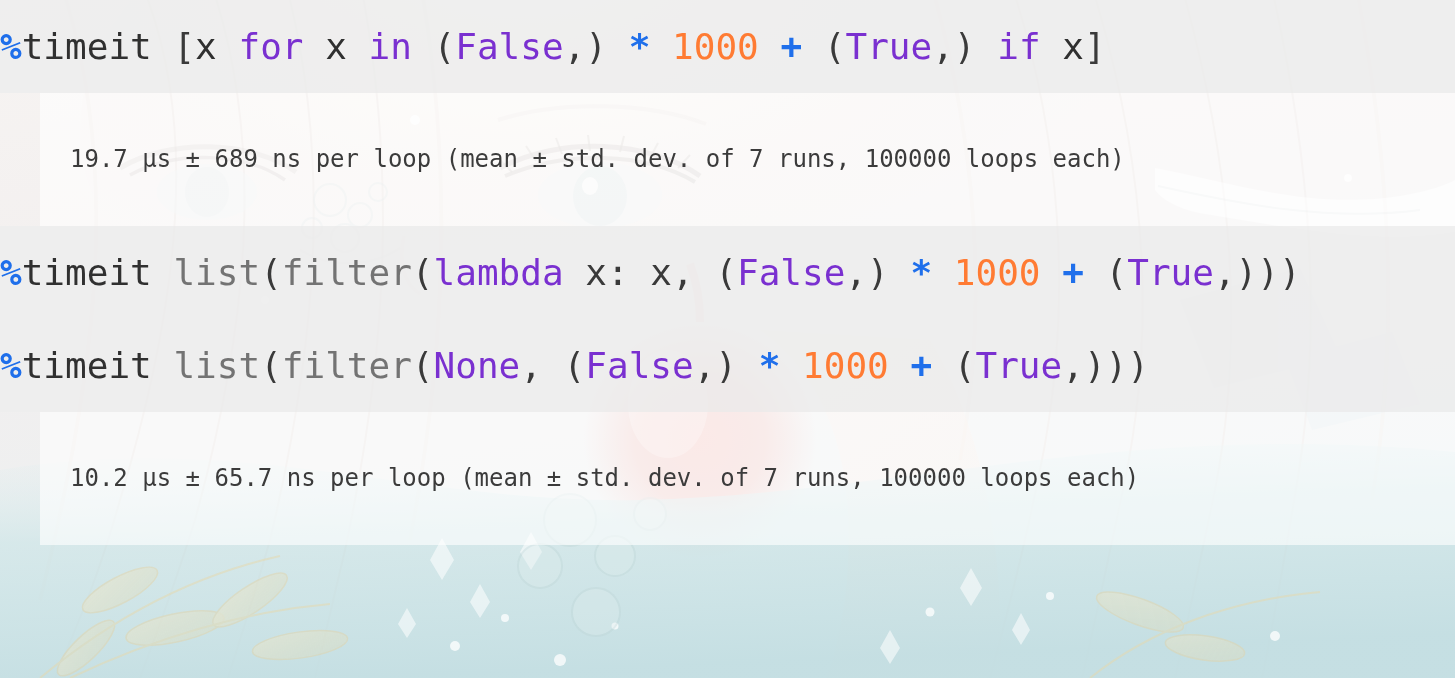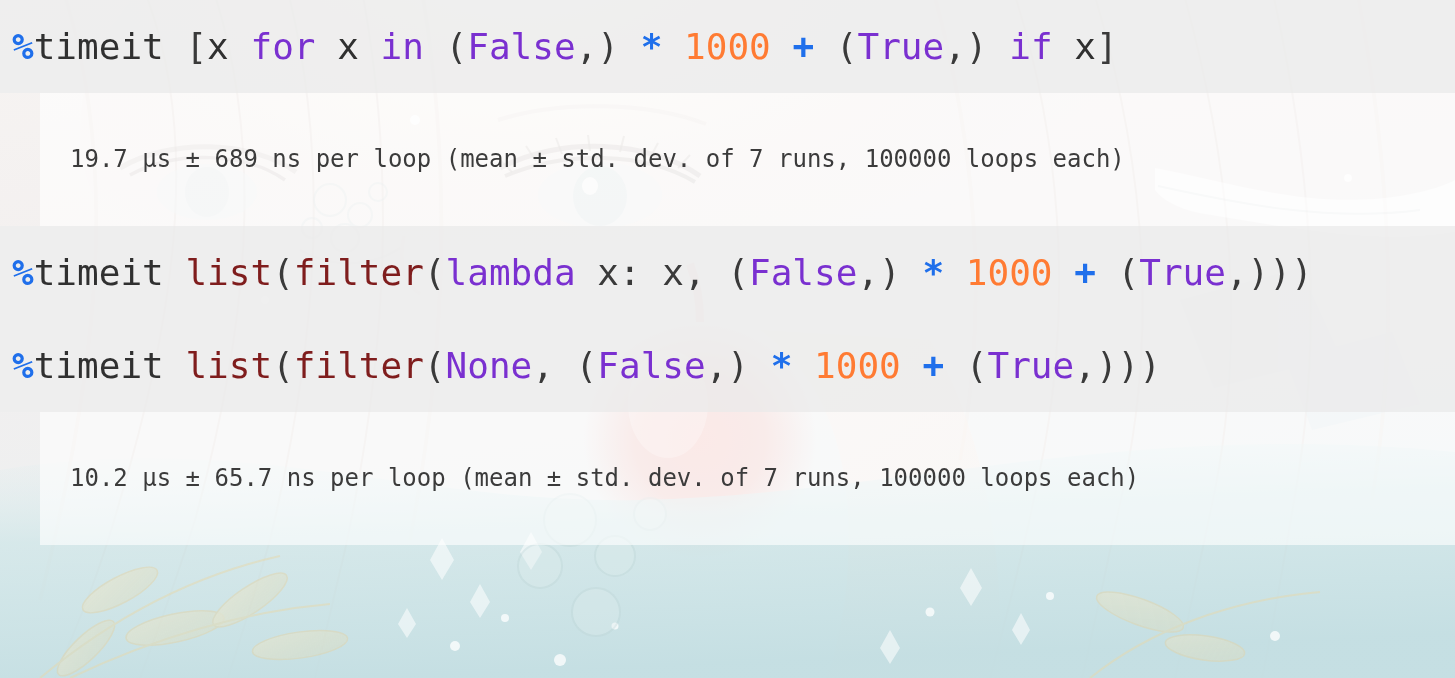--- a/index.html
+++ b/index.html
@@ -43,42 +43,41 @@
   .cell.output {
     background: rgba(255, 255, 255, 0.62);
     height: 133px;
     display: flex;
     align-items: center;
     margin-left: 40px;
   }
   .cell.output.first { height: 133px; }
 
   .code-line {
-    padding-left: 12px;
     font-size: 36px;
     line-height: 1.2;
     letter-spacing: 0px;
     white-space: pre;
     color: #303030;
   }
   .out-line {
     padding-left: 30px;
     font-size: 24px;
     line-height: 1.2;
     white-space: pre;
     color: #3b3b3b;
     font-family: "DejaVu Sans Mono", "Liberation Mono", monospace;
   }
 
   
   .tok-magic    { color: #1f6feb; font-weight: bold; }
   .tok-op       { color: #1f6feb; font-weight: bold; }
   .tok-kw       { color: #7a30d0; }
   .tok-const    { color: #7a30d0; }
-  .tok-builtin  { color: #7f1d1d; }
+  .tok-builtin  { color: #737373; }
   .tok-num      { color: #ff7b33; }
   .tok-plain    { color: #303030; }
   .tok-punct    { color: #3a3a3a; }
 </style>
 </head>
 <body>
 
 <div id="wallpaper">
   <svg viewBox="0 0 1455 678" xmlns="http://www.w3.org/2000/svg" aria-hidden="true">
     <defs>

